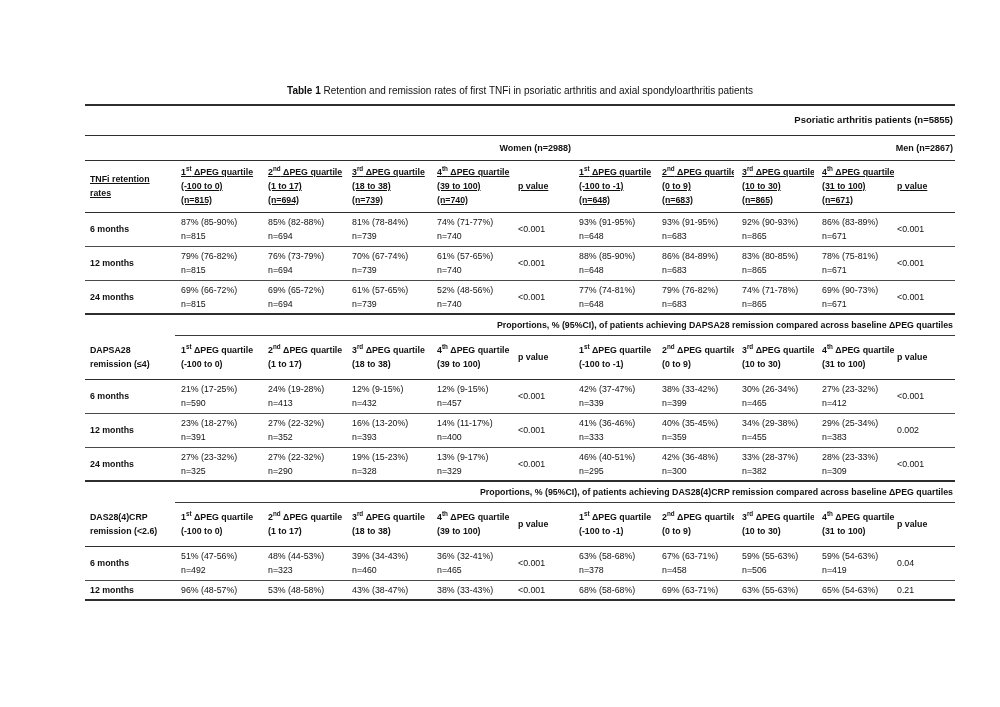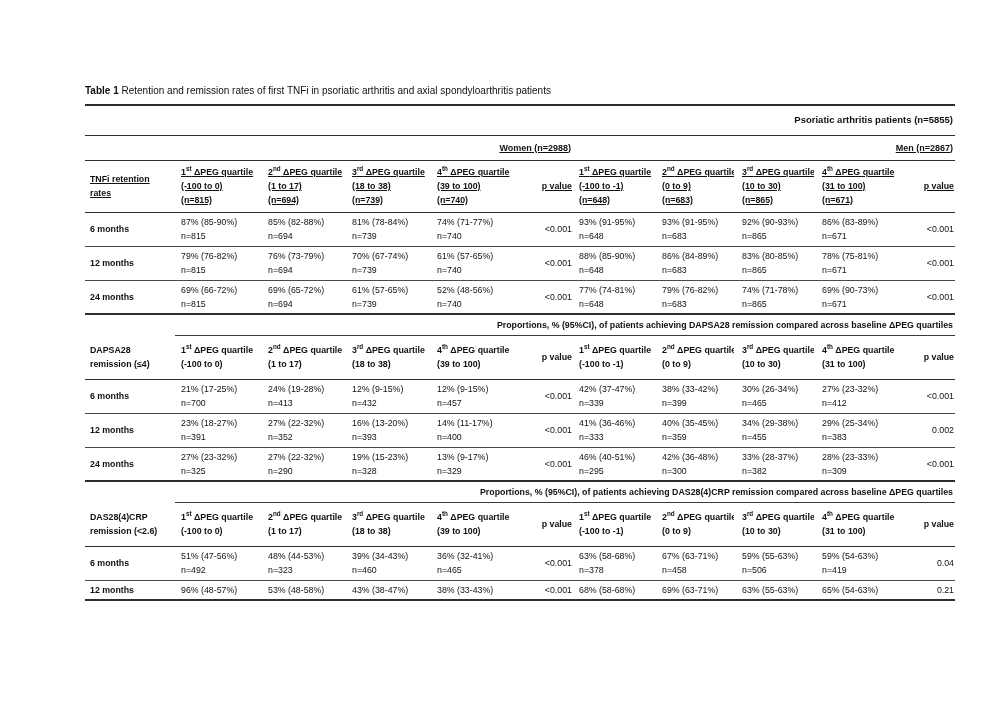--- a/index.html
+++ b/index.html
@@ -5,29 +5,29 @@
   * { box-sizing: border-box; }
   html, body { margin: 0; padding: 0; }
   body {
     width: 1000px; height: 707px;
     background: #ffffff;
     font-family: "Liberation Sans", sans-serif;
     color: #111111;
   }
   .page { position: relative; width: 1000px; height: 707px; background: #ffffff; overflow: hidden; }
   .content { position: absolute; left: 85px; top: 85px; width: 870px; }
-  .title { font-size: 10px; line-height: 12px; margin: 0 0 7px 0; color: #111; }
+  .title { font-size: 10px; line-height: 12px; margin: 0 0 7px 0; color: #111; text-align: center; }
   .b { font-weight: 700; }
   table { border-collapse: collapse; table-layout: fixed; width: 870px; }
   td { font-size: 8.8px; line-height: 14px; vertical-align: middle; padding: 1px 2px 1px 6px; }
   .center { text-align: right; padding-left: 2px; padding-right: 2px; }
   .big { font-size: 9.5px; }
-  .med { font-size: 9px; text-decoration: underline; }
+  .med { font-size: 9px; }
   .lbl { padding-left: 5px; }
-  .pcol { text-align: right; padding-left: 1px; padding-right: 1px; }
+  .pcol { text-align: left; padding-left: 1px; padding-right: 1px; }
   sup { font-size: 6.3px; line-height: 0; }
   .qh div, .dc div { white-space: nowrap; overflow: hidden; }
   .top2   { border-top: 2px solid #2e2e2e; }
   .bot1   { border-bottom: 1px solid #2e2e2e; }
   .sectop { border-top: 2px solid #2e2e2e; }
   .hdrt   { border-top: 1px solid #3a3a3a; }
   .hdrb   { border-bottom: 1px solid #2e2e2e; }
   .rb     { border-bottom: 1px solid #4a4a4a; }
   .rb2    { border-bottom: 2px solid #2e2e2e; }
 </style>
@@ -261,21 +261,21 @@
             <td class="qh b hdrt hdrb">
               <div><span>4</span><sup>th</sup><span> ΔPEG quartile</span></div>
               <div>(31 to 100)</div>
             </td>
             <td class="pcol b hdrt hdrb">p value</td>
           </tr>
           <tr style="height: 34px;">
             <td class="lbl b rb">6 months</td>
             <td class="dc rb">
               <div>21% (17-25%)</div>
-              <div>n=700</div>
+              <div>n=590</div>
             </td>
             <td class="dc rb">
               <div>24% (19-28%)</div>
               <div>n=413</div>
             </td>
             <td class="dc rb">
               <div>12% (9-15%)</div>
               <div>n=432</div>
             </td>
             <td class="dc rb">

